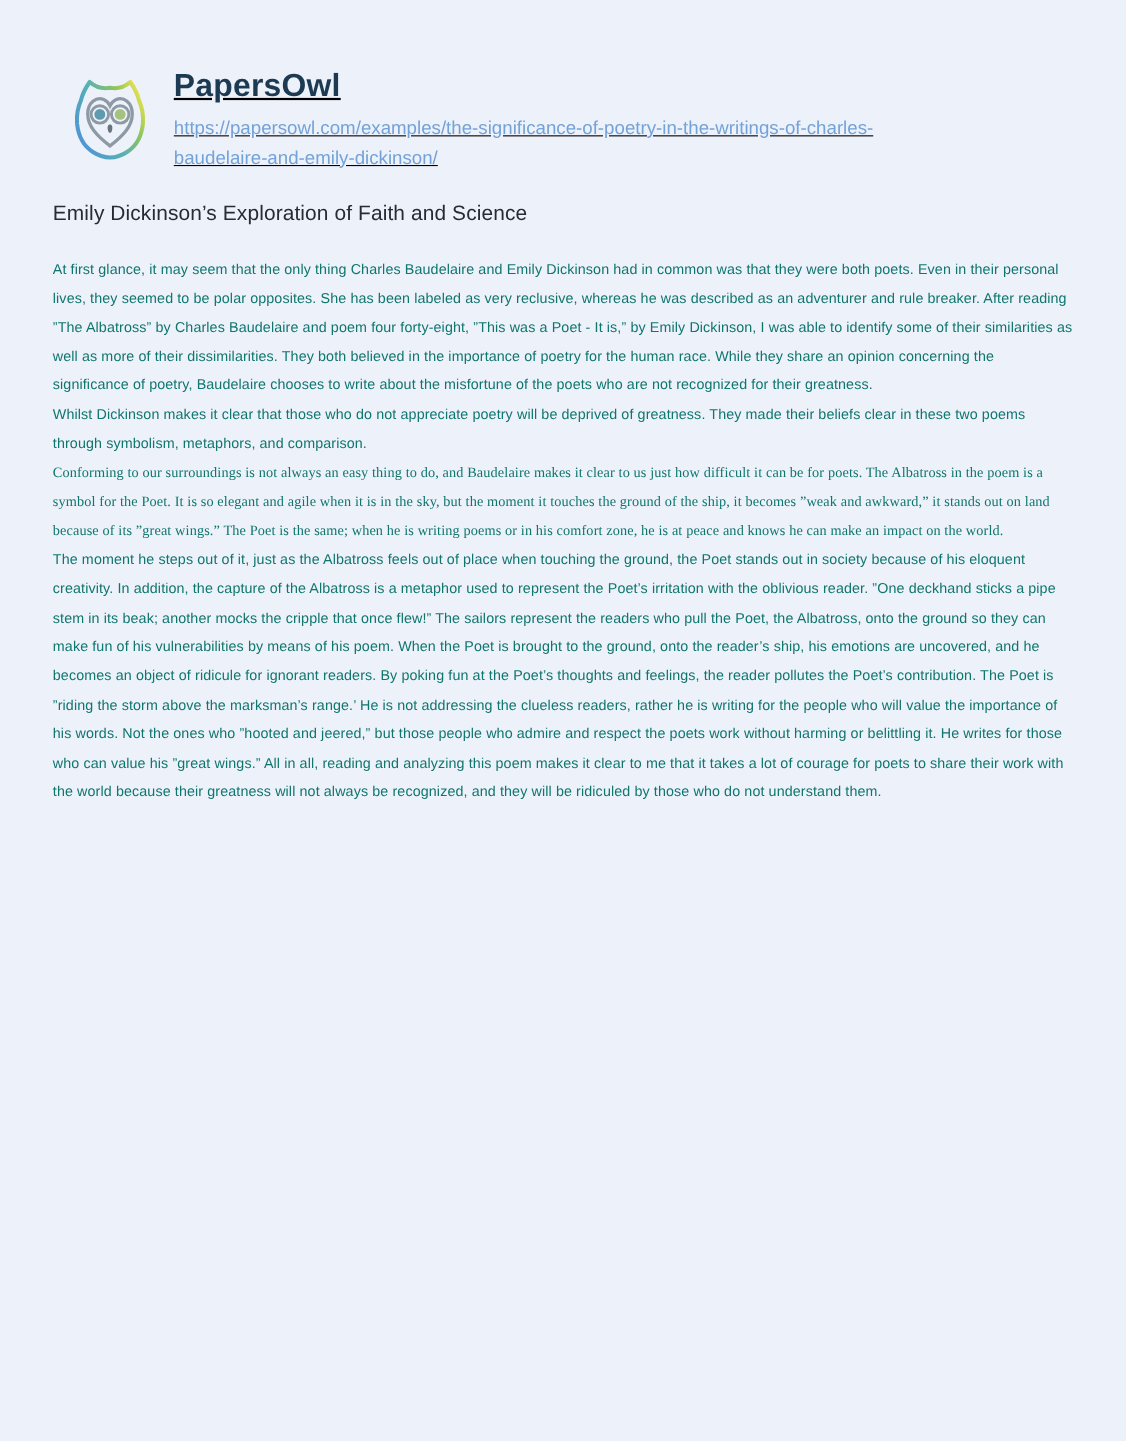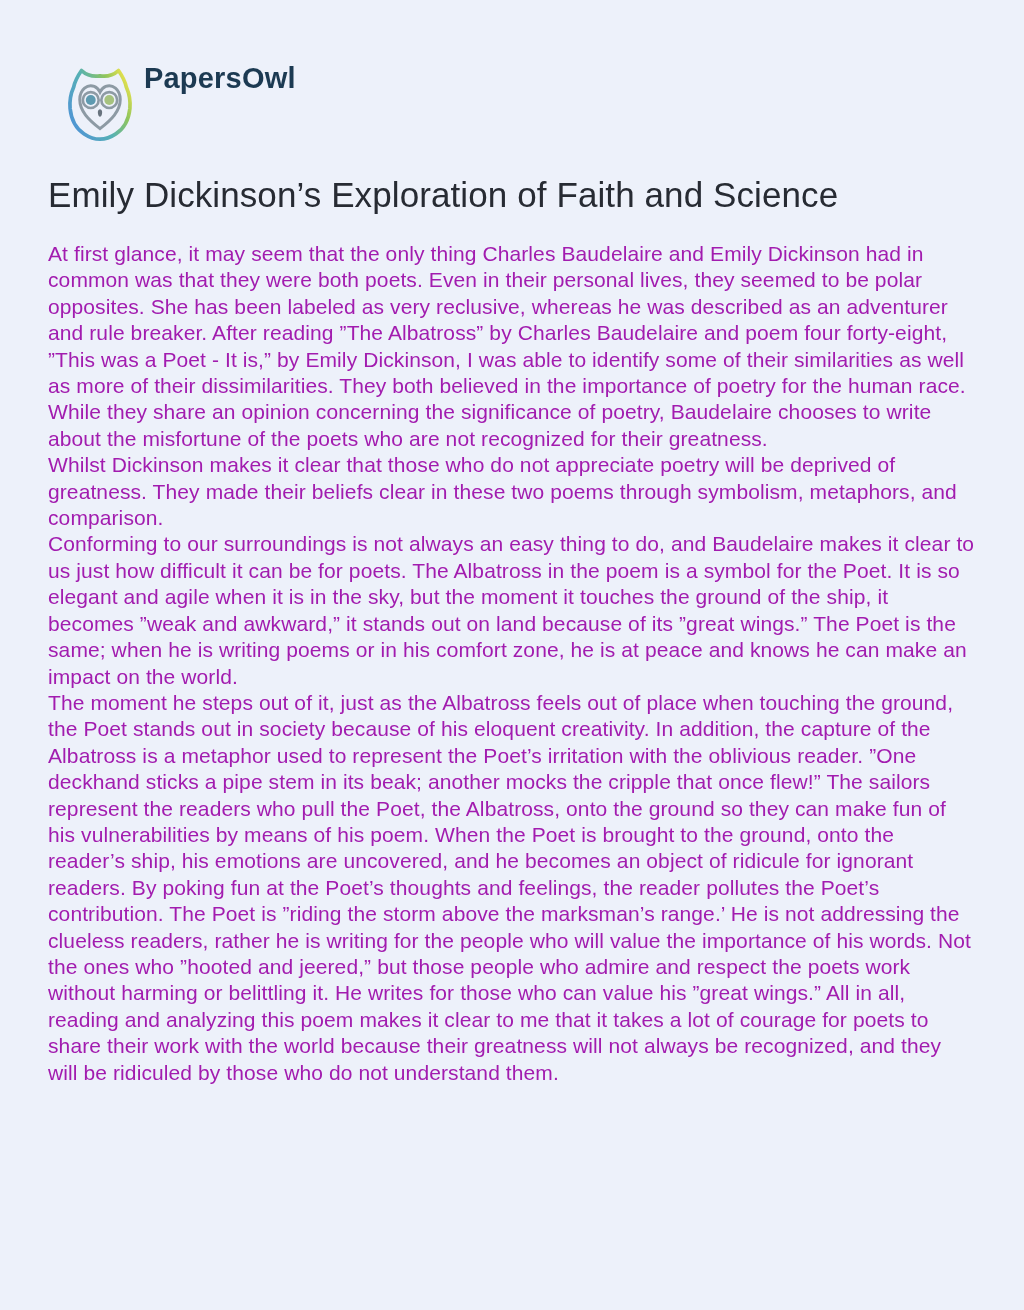--- a/index.html
+++ b/index.html
@@ -14,22 +14,24 @@
     overflow: hidden;
   }
   .page {
     box-sizing: border-box;
     width: 1024px;
     height: 1310px;
     padding: 60px 48px 0 48px;
   }
   .header {
     display: flex;
-    align-items: flex-start;
+    align-items: center;
+    gap: 14px;
     padding-left: 8px;
+    text-decoration: underline;
   }
   .logo-wrap {
     width: 88px;
     height: 88px;
     flex: 0 0 auto;
   }
   .logo-wrap svg { display: block; }
   .header-text {
     display: flex;
     flex-direction: column;
@@ -44,38 +46,38 @@
   }
   .site-url {
     margin-top: 7px;
     font-size: 17px;
     line-height: 27px;
     color: #72a2d8;
     max-width: 740px;
   }
   .article-title {
     margin: 27px 0 0 0;
-    font-size: 35px;
+    font-size: 19px;
     font-weight: 400;
     color: #272b33;
     letter-spacing: 0.1px;
   }
   .article-body {
     margin-top: 26px;
     max-width: 930px;
   }
   .article-body p {
     margin: 0;
-    font-size: 21px;
+    font-size: 13px;
     line-height: 26.4px;
-    color: #a21caf;
+    color: #0f766e;
     letter-spacing: 0.1px;
   }
   .article-body p + p { }
-  .article-body p.flush { margin-top: 0; }
+  .article-body p.flush { margin-top: 0; font-family: Liberation Serif, serif; }
 </style>
 </head>
 <body>
 
 <div class="page">
 
   <div class="header">
     <div class="logo-wrap">
       <svg width="88" height="88" viewBox="0 0 100 100" fill="none">
         <defs>
@@ -96,20 +98,22 @@
 
         <circle cx="60.5" cy="45.5" r="9" stroke-width="3" stroke="#8d9aa4"></circle>
         <circle cx="60.5" cy="45.5" r="5.6" stroke="none" fill="#a6c27f"></circle>
 
         <path d="M50,56 C52.2,56 52.8,58.5 52.3,61 C51.9,63.2 51,64.5 50,64.5 C49,64.5 48.1,63.2 47.7,61 C47.2,58.5 47.8,56 50,56 Z" stroke="none" fill="#68737e"></path>
       </svg>
     </div>
     <div class="header-text">
       <div class="brand">PapersOwl</div>
       <div class="site-url">
+        <div>https://papersowl.com/examples/the-significance-of-poetry-in-the-writings-of-charles-</div>
+        <div>baudelaire-and-emily-dickinson/</div>
       </div>
     </div>
   </div>
 
   <h1 class="article-title">Emily Dickinson’s Exploration of Faith and Science</h1>
 
   <div class="article-body">
 
   <p>At first glance, it may seem that the only thing Charles Baudelaire and Emily Dickinson had in common was that they were both poets. Even in their personal lives, they seemed to be polar opposites. She has been labeled as very reclusive, whereas he was described as an adventurer and rule breaker. After reading ”The Albatross” by Charles Baudelaire and poem four forty-eight, ”This was a Poet - It is,” by Emily Dickinson, I was able to identify some of their similarities as well as more of their dissimilarities. They both believed in the importance of poetry for the human race. While they share an opinion concerning the significance of poetry, Baudelaire chooses to write about the misfortune of the poets who are not recognized for their greatness.</p>
       <p>Whilst Dickinson makes it clear that those who do not appreciate poetry will be deprived of greatness. They made their beliefs clear in these two poems through symbolism, metaphors, and comparison.</p>

